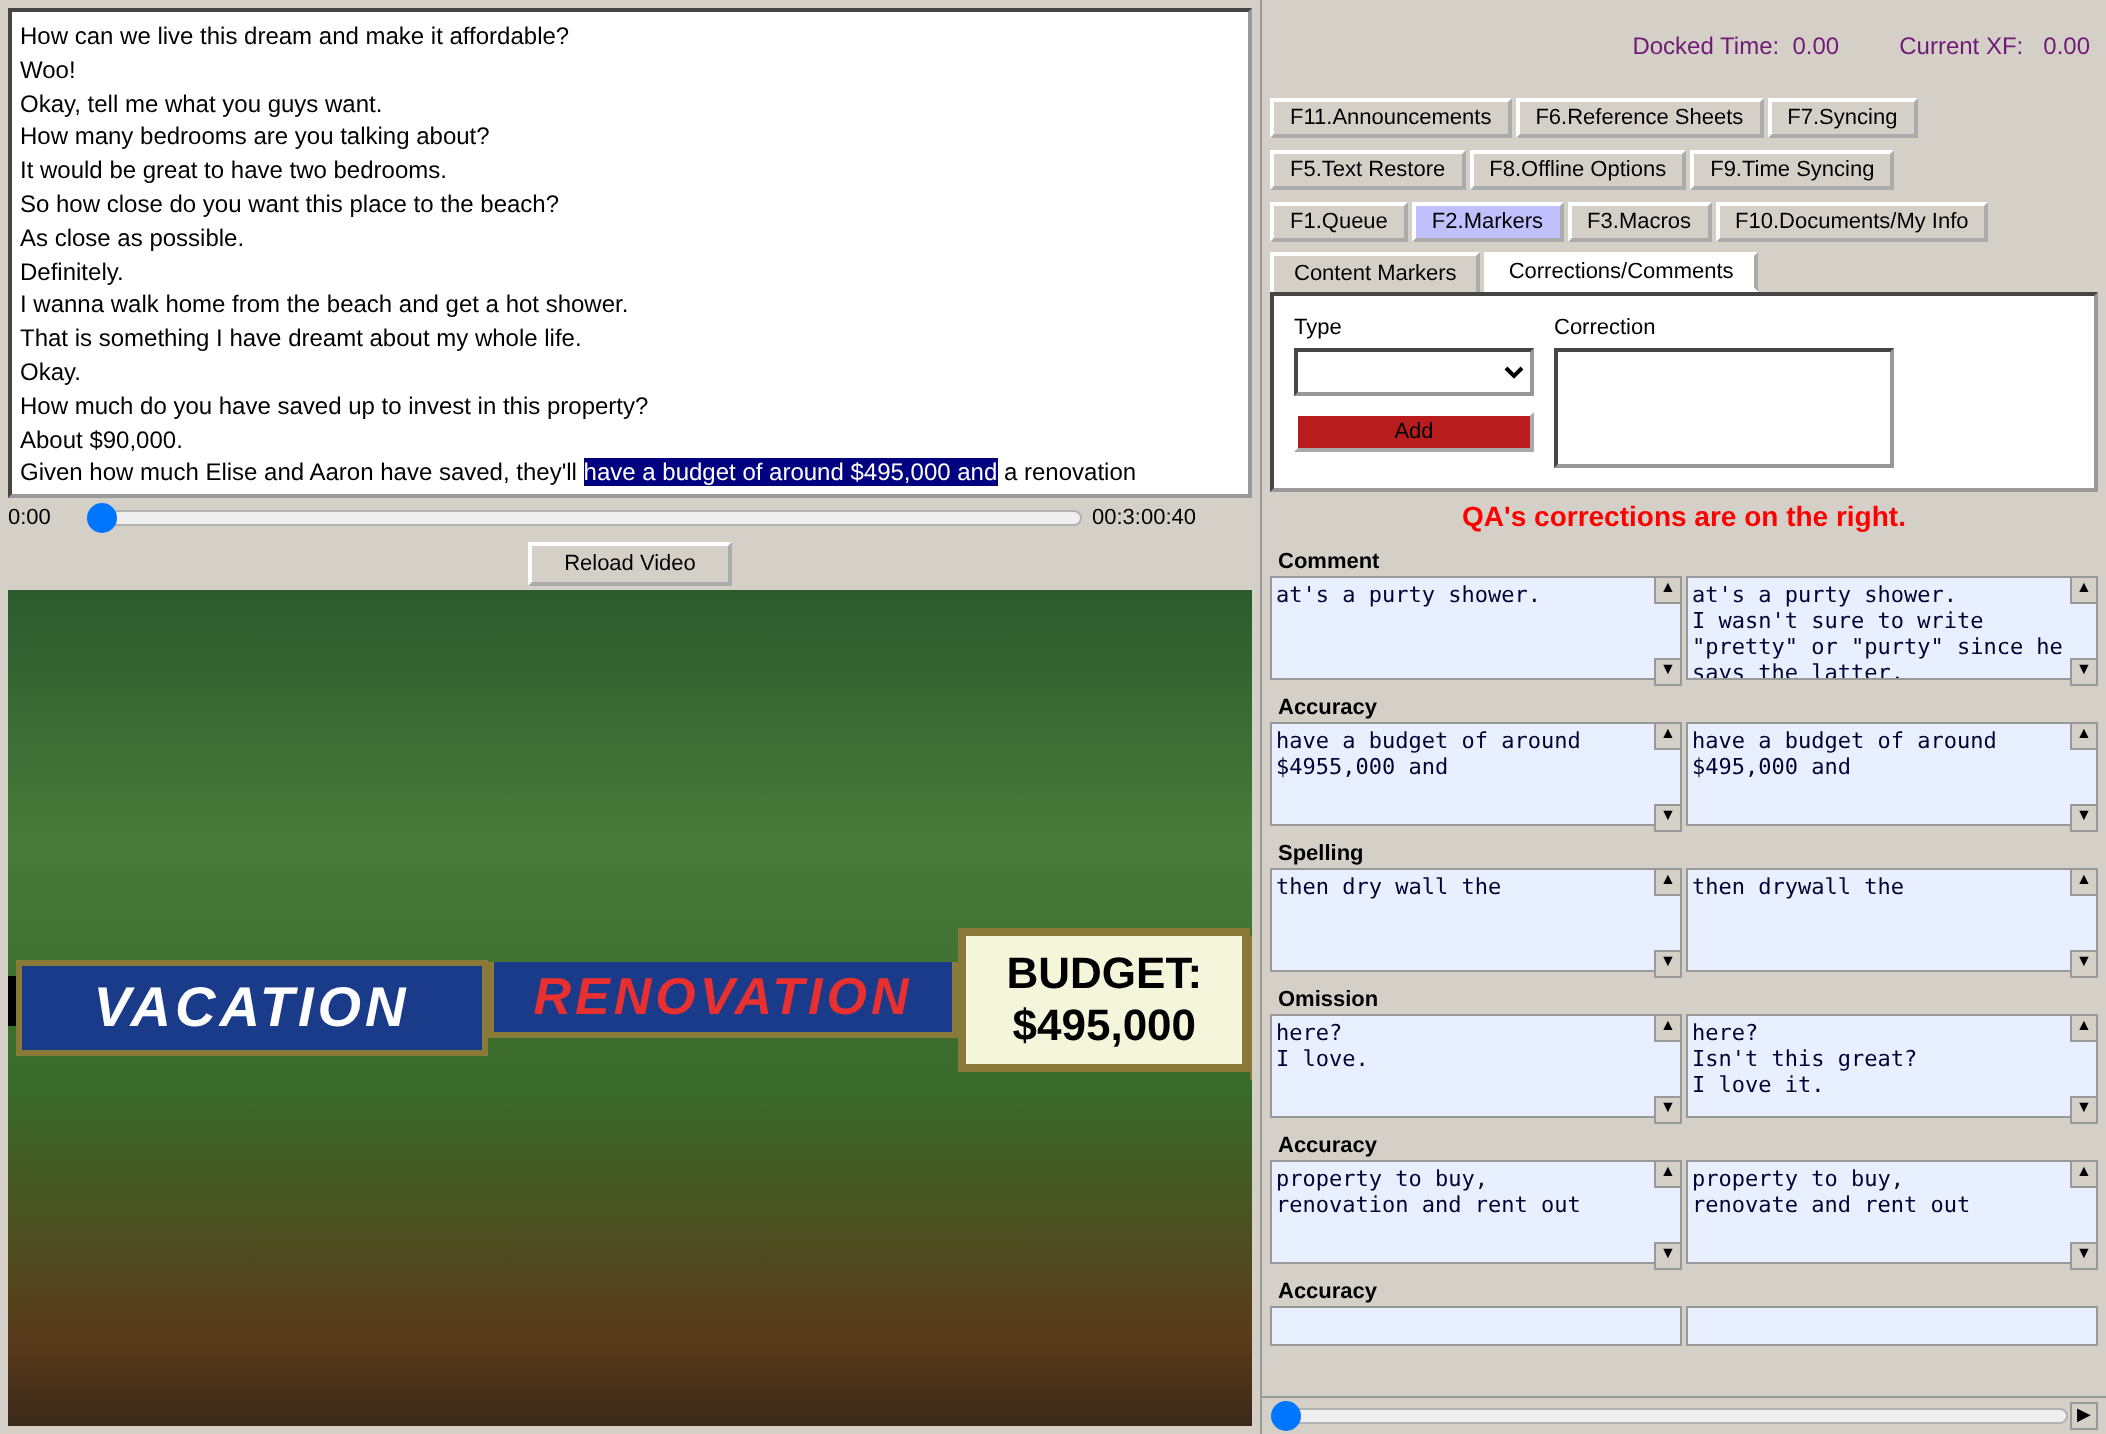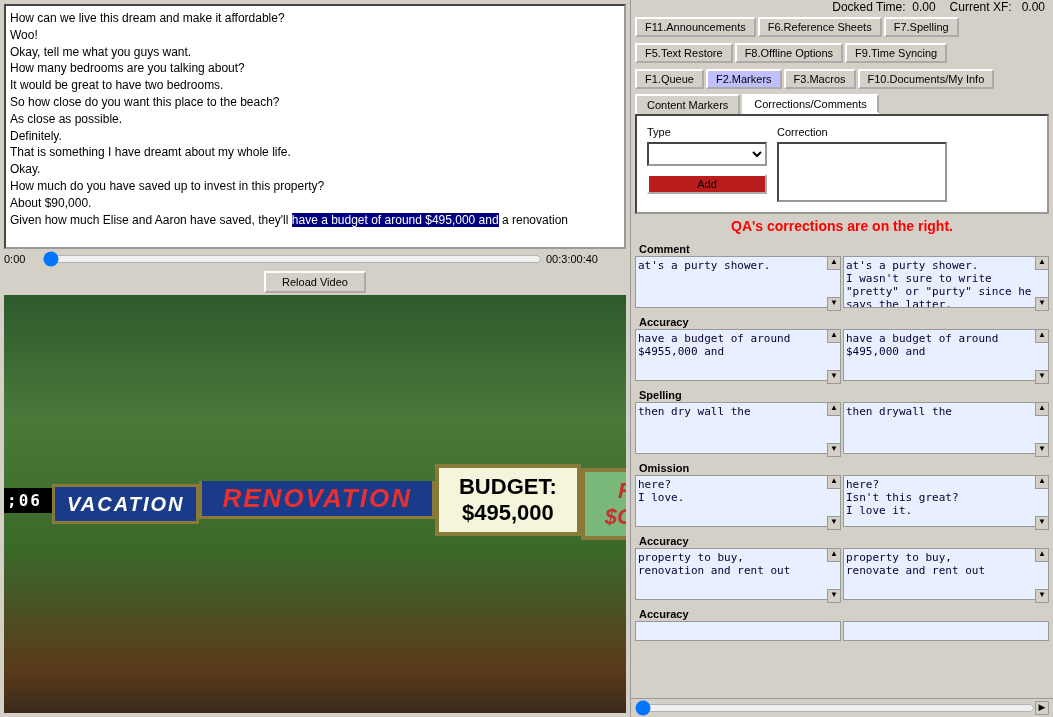--- a/index.html
+++ b/index.html
@@ -15,29 +15,29 @@
     .time-label { font-size: 11px; color: #000; min-width: 35px; }
     .time-slider { flex: 1; height: 16px; }
     .time-label-right { font-size: 11px; color: #000; min-width: 80px; text-align: left; }
 
     .reload-btn-row { display: flex; justify-content: center; padding: 2px; }
     .reload-btn { background: #d4d0c8; border: 2px outset #fff; padding: 3px 16px; font-size: 11px; cursor: pointer; }
 
     .video-area { flex: 1; background: #000; margin: 0 4px 4px 4px; display: flex; align-items: center; justify-content: center; position: relative; overflow: hidden; }
     .video-inner { width: 100%; height: 100%; background: linear-gradient(180deg, #2d5a2d 0%, #4a7a3a 30%, #3a6a2a 60%, #5a3a1a 90%, #3a2a1a 100%); display: flex; flex-direction: row; align-items: center; justify-content: center; position: relative; }
     .timecode { background: #000; color: white; font-family: monospace; font-size: 16px; font-weight: bold; padding: 3px 10px; margin-bottom: 8px; letter-spacing: 2px; }
-    .sign-vacation { background: #1a3a8a; color: white; font-size: 20px; font-weight: 900; font-style: italic; padding: 6px 12px; text-align: center; border: 3px solid #8a7a3a; text-transform: uppercase; letter-spacing: 2px; line-height: 1.1; width: 252px; }
+    .sign-vacation { background: #1a3a8a; color: white; font-size: 28px; font-weight: 900; font-style: italic; padding: 6px 36px; text-align: center; border: 3px solid #8a7a3a; text-transform: uppercase; letter-spacing: 2px; line-height: 1.1; width: 252px; }
     .sign-renovation { background: #1a3a8a; color: #e83030; font-size: 26px; font-weight: 900; font-style: italic; padding: 2px 20px; text-align: center; border: 3px solid #8a7a3a; border-top: none; text-transform: uppercase; letter-spacing: 2px; margin-bottom: 8px; width: 320px; }
     .sign-budget { background: #f5f5dc; border: 4px solid #8a7a3a; padding: 6px 20px; font-size: 22px; font-weight: 900; color: #000; margin-bottom: 8px; width: 280px; text-align: center; font-family: 'Arial Black', sans-serif; }
     .sign-reno { background: #7ab87a; border: 4px solid #8a7a3a; padding: 6px 20px; font-size: 22px; font-weight: 900; color: #c83030; width: 280px; text-align: center; font-family: 'Arial Black', sans-serif; font-style: italic; }
 
     
     .right-panel { width: 423px; display: flex; flex-direction: column; background: #d4d0c8; border-left: 1px solid #999; }
 
-    .top-status { display: flex; justify-content: flex-end; padding: 0 8px; font-size: 12px; color: #000000; gap: 14px; }
+    .top-status { display: flex; justify-content: flex-end; padding: 16px 8px; font-size: 12px; color: #701a75; gap: 30px; }
 
     .toolbar-row { display: flex; flex-wrap: wrap; gap: 2px; padding: 3px 4px; }
     .toolbar-btn { background: #d4d0c8; border: 2px outset #fff; padding: 2px 8px; font-size: 11px; cursor: pointer; white-space: nowrap; text-align: center; }
 
     .tabs-row { display: flex; padding: 2px 4px 0 4px; gap: 2px; }
     .tab-btn { background: #d4d0c8; border: 2px outset #fff; border-bottom: none; padding: 2px 10px; font-size: 11px; cursor: pointer; }
     .tab-btn.active { background: #fff; border-bottom: 2px solid #fff; z-index: 1; }
 
     .tab-content { background: #fff; border: 2px inset #999; margin: 0 4px; flex: 0 0 auto; }
 
@@ -71,20 +71,21 @@
 
   <div class="transcript-area">
     <div>How can we live this dream and make it affordable?</div>
     <div>Woo!</div>
     <div>Okay, tell me what you guys want.</div>
     <div>How many bedrooms are you talking about?</div>
     <div>It would be great to have two bedrooms.</div>
     <div>So how close do you want this place to the beach?</div>
     <div>As close as possible.</div>
     <div>Definitely.</div>
+    <div>I wanna walk home from the beach and get a hot shower.</div>
     <div>That is something I have dreamt about my whole life.</div>
     <div>Okay.</div>
     <div>How much do you have saved up to invest in this property?</div>
     <div>About $90,000.</div>
     <div>Given how much Elise and Aaron have saved, they'll <span class="highlight">have a budget of around $495,000 and</span> a renovation</div>
   </div>
 
   <div class="time-bar">
     <span class="time-label">0:00</span>
     <input type="range" class="time-slider" min="0" max="100" value="0" style="">
@@ -110,21 +111,21 @@
 <div class="right-panel">
 
   <div class="top-status">
     <span>Docked Time:&nbsp;&nbsp;<span>0.00</span></span>
     <span>Current XF:&nbsp;&nbsp;&nbsp;<span>0.00</span></span>
   </div>
 
   <div class="toolbar-row">
     <button class="toolbar-btn">F11.Announcements</button>
     <button class="toolbar-btn">F6.Reference Sheets</button>
-    <button class="toolbar-btn">F7.Spelling</button>
+    <button class="toolbar-btn">F7.Syncing</button>
   </div>
   <div class="toolbar-row">
     <button class="toolbar-btn">F5.Text Restore</button>
     <button class="toolbar-btn">F8.Offline Options</button>
     <button class="toolbar-btn">F9.Time Syncing</button>
   </div>
   <div class="toolbar-row">
     <button class="toolbar-btn">F1.Queue</button>
     <button class="toolbar-btn" style="background:#c0c0ff;">F2.Markers</button>
     <button class="toolbar-btn">F3.Macros</button>

